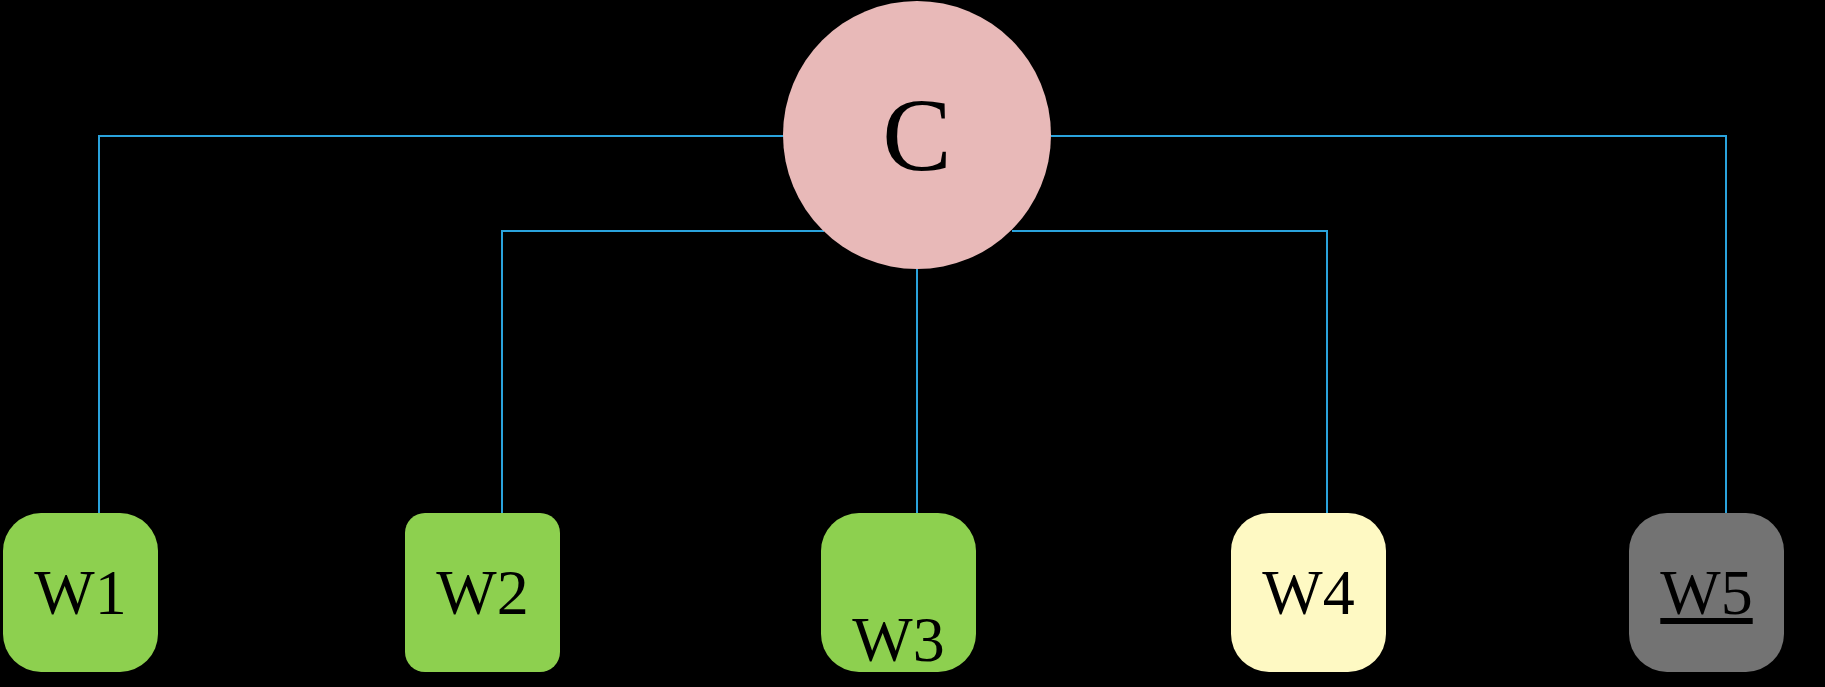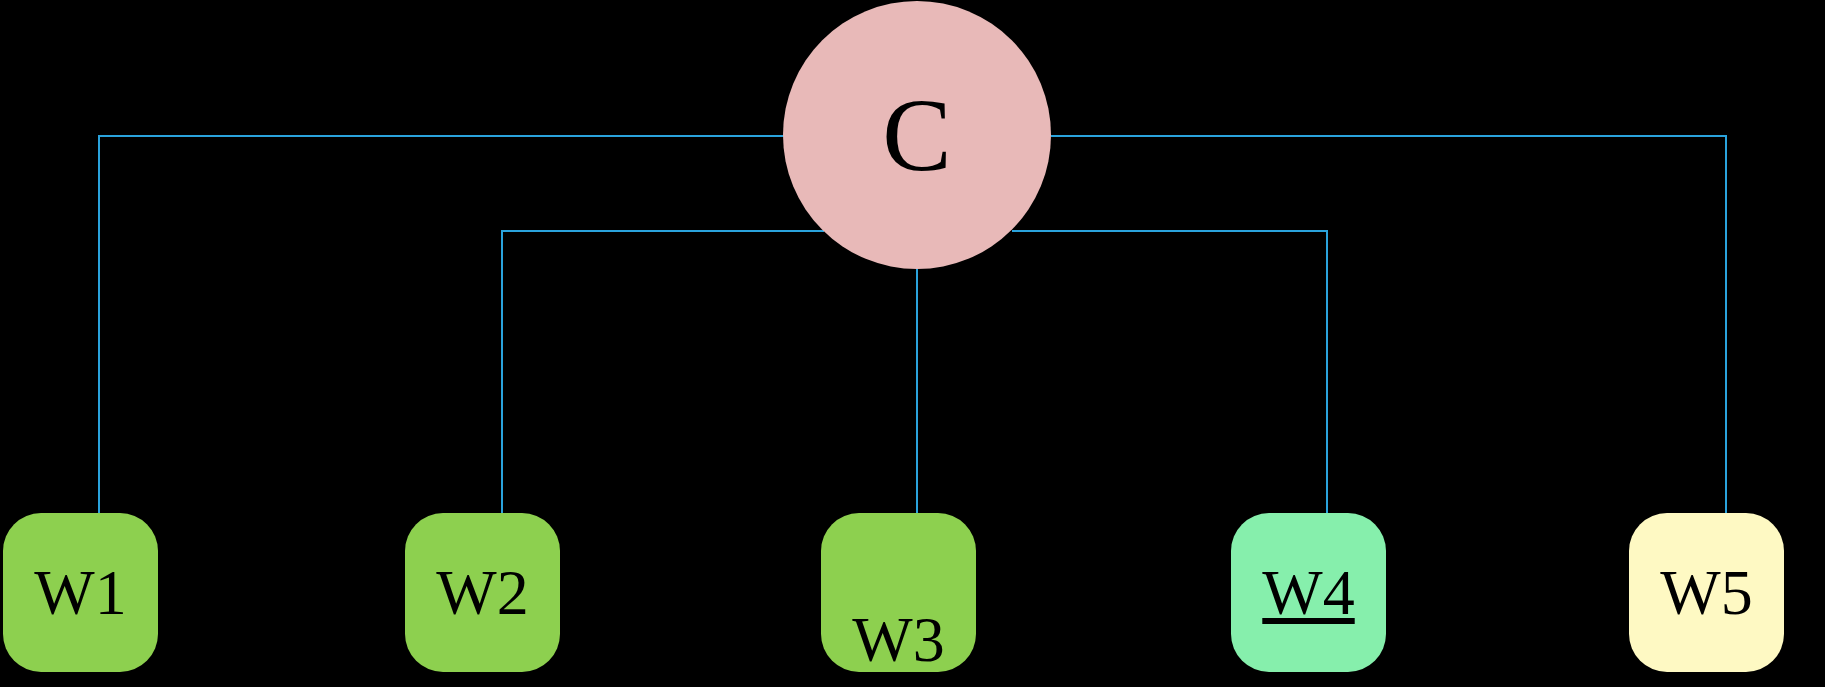--- a/index.html
+++ b/index.html
@@ -53,21 +53,21 @@
   .worker {
     top: 513px;
     width: 155px;
     height: 159px;
     border-radius: 38px;
     background: #8dd04f;
     font-size: 64px;
     line-height: 1;
   }
   .w1 { left: 3px; }
-  .w2 { left: 405px; }
+  .w2 { left: 405px; border-radius: 20px; }
   .w3 { left: 821px; }
   .w4 { left: 1231px; }
   .w5 { left: 1629px; }
 </style>
 </head>
 <body>
 
 <div class="canvas" style="background-color: rgb(0, 0, 0);">
 
   <div class="edge e-w1-h" style="background-color: rgb(42, 163, 220);"></div>
@@ -93,21 +93,21 @@
   </div>
 
   <div class="node worker w2" style="background-color: rgb(141, 208, 79);">
     <span>W2</span>
   </div>
 
   <div class="node worker w3" style="background-color: rgb(141, 208, 79); align-items: flex-end;">
     <span>W3</span>
   </div>
 
-  <div class="node worker w4" style="background-color: #86efac; text-decoration: underline;">
+  <div class="node worker w4" style="background-color: #fef9c3;">
     <span>W4</span>
   </div>
 
-  <div class="node worker w5" style="background-color: #fef9c3;">
+  <div class="node worker w5" style="background-color: #737373; text-decoration: underline;">
     <span>W5</span>
   </div>
 
 </div>
 
 </body></html>

